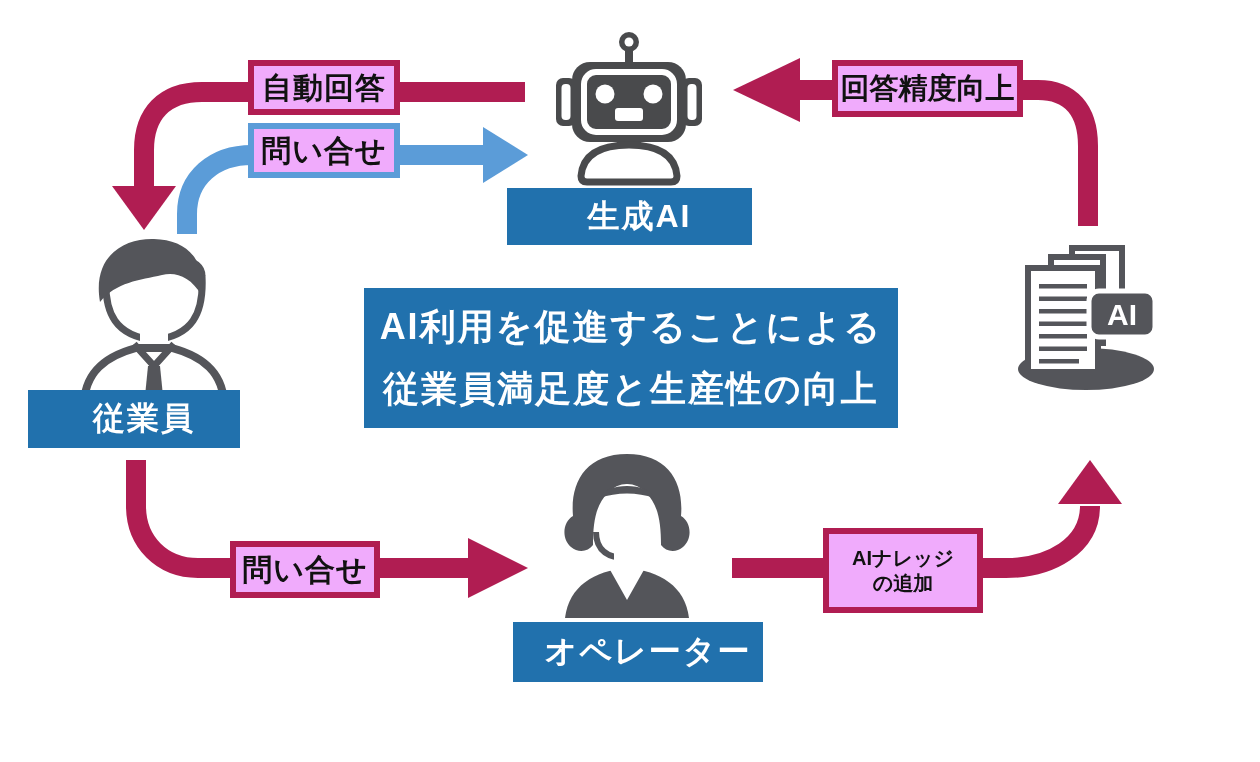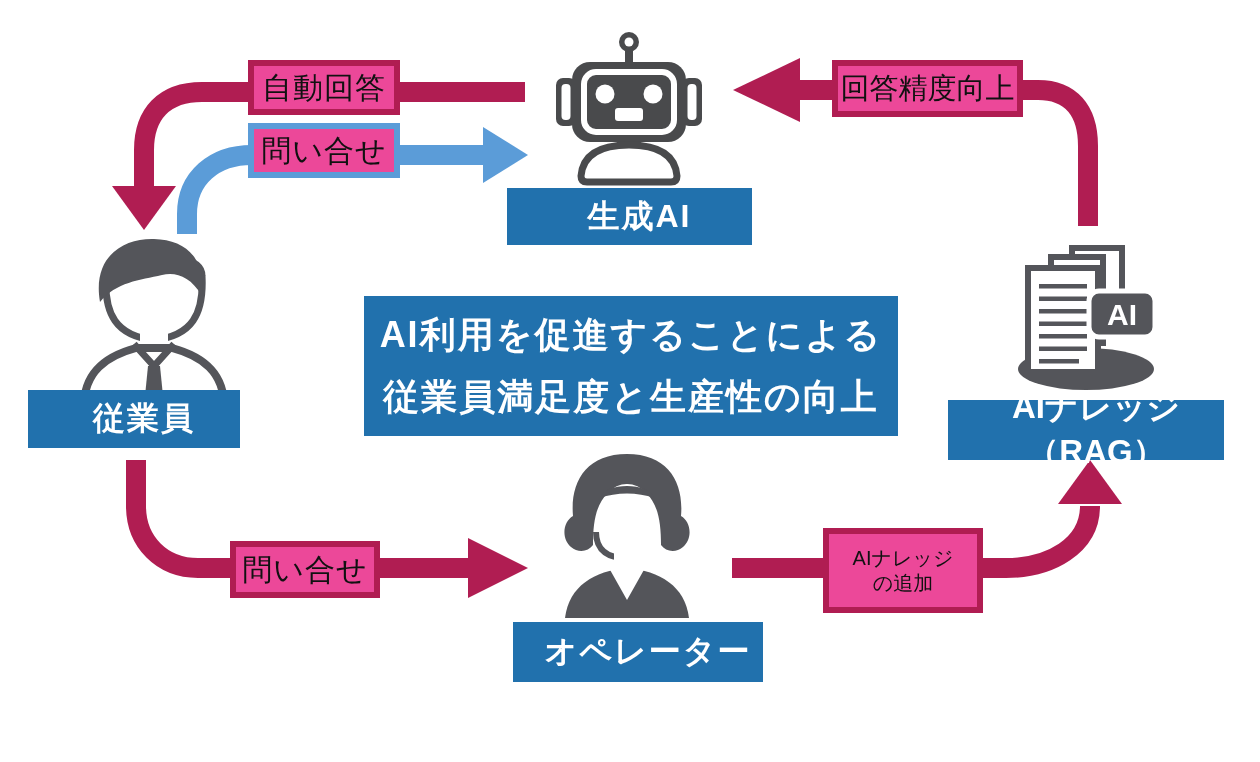--- a/index.html
+++ b/index.html
@@ -1,22 +1,22 @@
 <!DOCTYPE html>
 <html><head>
 <meta charset="utf-8">
 <style>
   html,body{margin:0;padding:0;background:#ffffff;}
   body{width:1260px;height:762px;font-family:"Liberation Sans",sans-serif;}
   .stage{position:relative;width:1260px;height:762px;background:#ffffff;overflow:hidden;}
   .canvas{position:absolute;left:0;top:0;z-index:1;}
   .lbl{
-    position:absolute;z-index:3;background:#ec4899;box-sizing:border-box;
+    position:absolute;z-index:3;background:#f0abfc;box-sizing:border-box;
     display:flex;align-items:center;justify-content:center;
-    font-weight:normal;color:#111111;font-size:30px;letter-spacing:1px;
+    font-weight:bold;color:#111111;font-size:30px;letter-spacing:1px;
     text-align:center;white-space:pre-line;line-height:1.25;
   }
   .lbl.crimson{border:6px solid #b01d52;}
   .lbl.blue{border:6px solid #5b9cd8;}
   .lbl.small{font-size:20px;letter-spacing:0;}
   .bluebox{
     position:absolute;z-index:3;background:#2171ad;color:#ffffff;
     display:flex;align-items:center;justify-content:center;
     font-weight:bold;font-size:32px;letter-spacing:2px;
     text-align:center;white-space:pre-line;box-sizing:border-box;padding-left:20px;
@@ -126,18 +126,17 @@
 
   <div class="lbl crimson small" style="left:823px;top:528px;width:160px;height:85px;">AIナレッジ
 の追加</div>
 
   <div class="bluebox" style="left:507px;top:188px;width:245px;height:57px;">生成AI</div>
 
   <div class="bluebox" style="left:28px;top:390px;width:212px;height:58px;">従業員</div>
 
   <div class="bluebox" style="left:505px;top:622px;width:250px;height:60px;margin-left:8px;">オペレーター</div>
 
-  <div class="bluebox" style="left:948px;top:400px;width:276px;height:60px;font-size:33px;letter-spacing:0;">AIナレッジ（RAG）</div>
 
-  <div class="centerbox" style="left:364px;top:296px;width:534px;height:140px;">AI利用を促進することによる
+  <div class="centerbox" style="left:364px;top:288px;width:534px;height:140px;">AI利用を促進することによる
 従業員満足度と生産性の向上</div>
 
 </div>
 
 </body></html>

